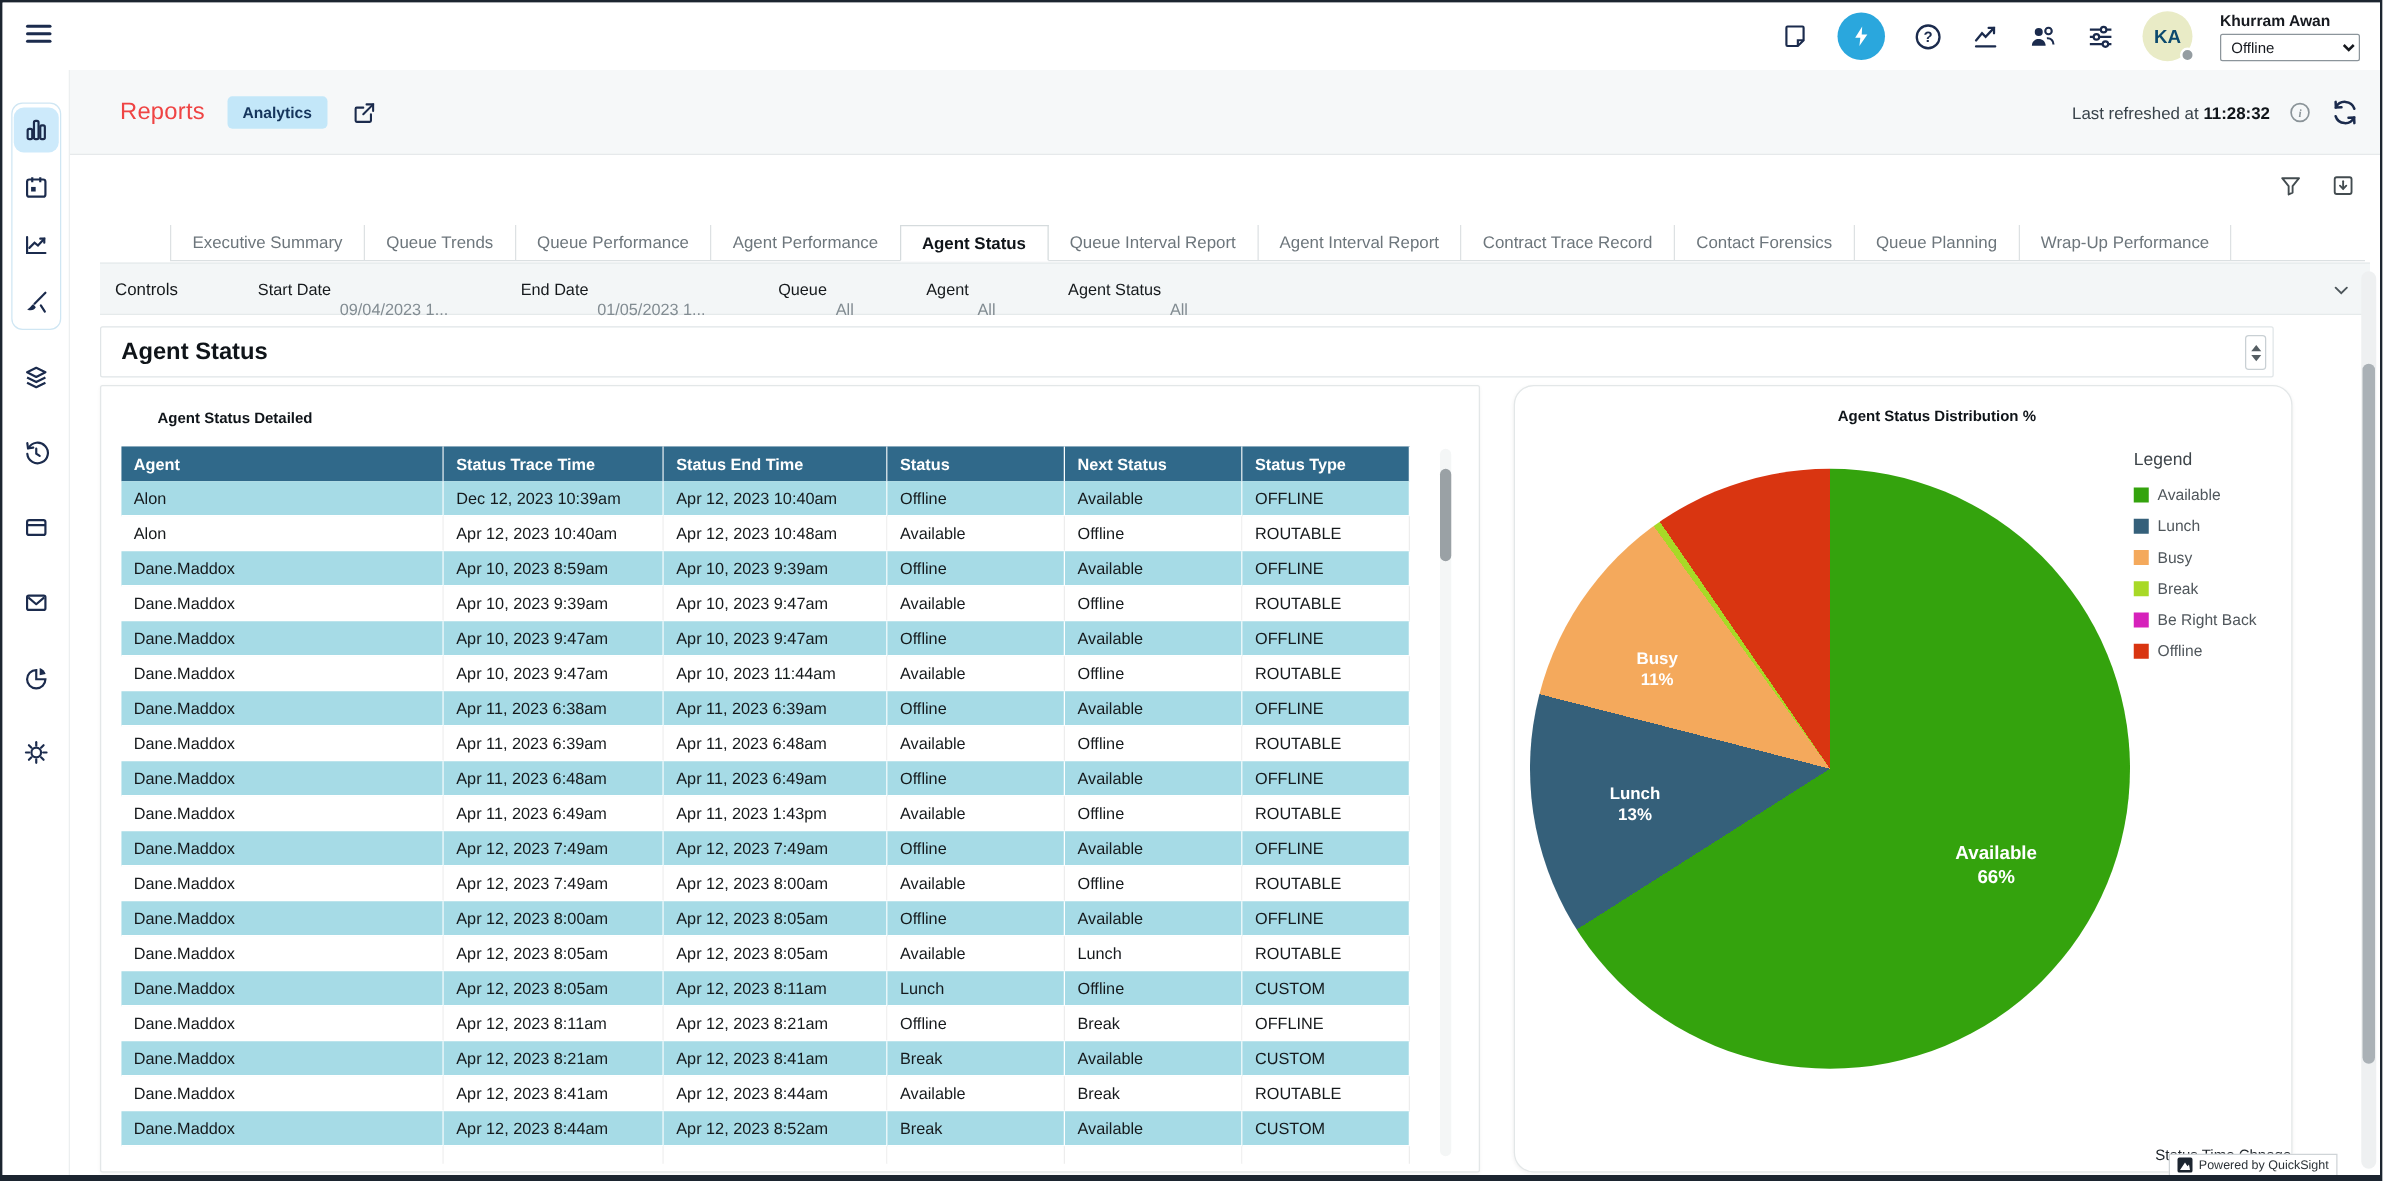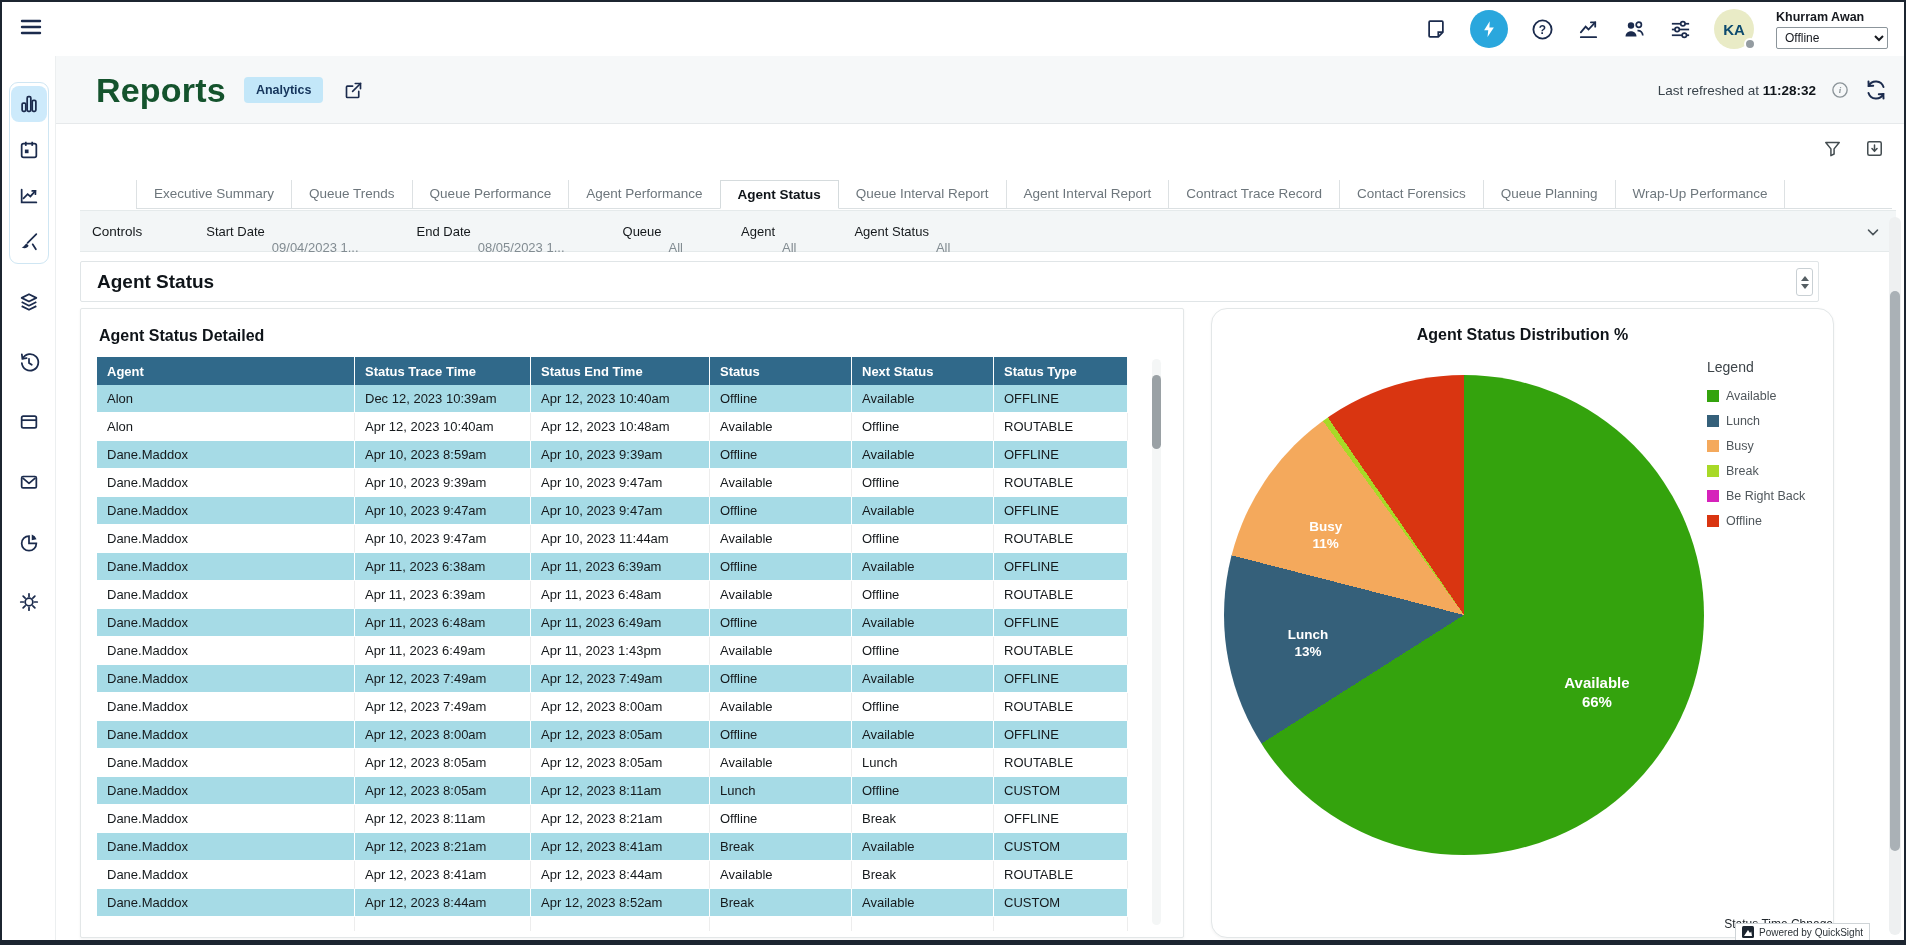--- a/index.html
+++ b/index.html
@@ -28,21 +28,21 @@
   
   .sidebar{ position:absolute; left:0; top:54px; width:54px; bottom:0; background:#fff; border-right:1px solid #eceff0; z-index:4; }
   .side-group{ position:absolute; left:7px; top:26px; width:40px; height:182px; border:1px solid #cfe6f3; border-radius:9px; }
   .side-item{ position:absolute; left:50%; transform:translateX(-50%); width:36px; height:36px; border-radius:8px;
               display:flex; align-items:center; justify-content:center; cursor:pointer; }
   .side-item.active{ background:#cdeafb; }
 
   
   .headerband{ position:absolute; left:54px; top:54px; right:0; height:68px; background:#f6f8f9; border-bottom:1px solid #e6e9eb; }
   .reports-row{ position:absolute; left:40px; top:0; height:68px; display:flex; align-items:center; gap:18px; }
-  .page-title{ font-size:34px; font-weight:bold; color:#14532d; letter-spacing:.2px; }
+  .page-title{ font-size:19px; font-weight:normal; color:#ef4444; letter-spacing:.2px; }
   .badge{ background:#c3e7f9; color:#15355c; font-size:12.5px; font-weight:bold; padding:6px 12px; border-radius:4px; cursor:pointer; }
   .refresh-row{ position:absolute; right:16px; top:0; height:68px; display:flex; align-items:center; gap:12px; }
   .refreshed-text{ font-size:13.5px; color:#39434b; }
   .refreshed-text b{ color:#10151a; }
 
   
   .main{ position:absolute; left:54px; top:122px; right:0; bottom:0; background:#fff; }
 
   .panel-actions{ position:absolute; top:136px; right:20px; display:flex; gap:22px; z-index:3; }
   .panel-actions .tb-icon{ width:20px; height:20px; }
@@ -72,21 +72,21 @@
   .sheet-title{ position:absolute; left:16px; top:9px; font-size:19px; font-weight:bold; color:#0f1419; }
   .stepper{ position:absolute; right:5px; top:6px; width:17px; height:28px; border:1px solid #c9d0d4; border-radius:3px;
             background:#fff; display:flex; flex-direction:column; align-items:center; justify-content:center; gap:3px; cursor:pointer; }
   .stepper .tri-up{ width:0; height:0; border-left:4px solid transparent; border-right:4px solid transparent; border-bottom:5px solid #555e63; }
   .stepper .tri-dn{ width:0; height:0; border-left:4px solid transparent; border-right:4px solid transparent; border-top:5px solid #555e63; }
 
   
   .panel{ position:absolute; background:#fff; border:1px solid #e3e7e8; border-radius:2px; box-shadow:0 1px 3px rgba(0,0,0,.05); }
   .panel-left{ left:78px; top:306px; width:1104px; height:630px; }
   .panel-right{ left:1209px; top:306px; width:623px; height:630px;border-radius:16px; }
-  .panel-title{ font-size:16px; font-weight:bold; color:#0f1419; }
+  .panel-title{ font-size:12px; font-weight:bold; color:#0f1419;margin-left:27px; }
 
   
   .tbl-title{ position:absolute; left:18px; top:18px; }
   .tbl-wrap{ position:absolute; left:16px; top:48px; width:1032px; height:574px; overflow:hidden; }
   table.tbl{ border-collapse:separate; border-spacing:0; table-layout:fixed; width:1031px; }
   .tbl th{ background:#30698a; color:#fff; font-size:13px; font-weight:bold; text-align:left; padding:0 10px;
            height:28px; border-right:1px solid #fbfdfd; cursor:pointer; }
   .tbl td{ font-size:13px; color:#15191c; padding:0 10px; height:28px; border-bottom:1px solid #fff; overflow:hidden; white-space:nowrap; }
   .tbl tr.alt td{ background:#a6dbe6; border-right:1px solid #fdffff; }
   .tbl tr:not(.alt) td{ background:#fff; border-right:1px solid #ededed; }
@@ -337,21 +337,21 @@
 
   <div class="controlsbar">
     <span class="controls-label">Controls</span>
     <span style="display:flex;align-items:center" id="ctrl-fields">
         <span class="ctrl-field">
           <span class="lab">Start Date</span>
           <span class="val">09/04/2023 1...</span>
         </span>
         <span class="ctrl-field">
           <span class="lab">End Date</span>
-          <span class="val">08/05/2023 1...</span>
+          <span class="val">01/05/2023 1...</span>
         </span>
         <span class="ctrl-field">
           <span class="lab">Queue</span>
           <span class="val">All</span>
         </span>
         <span class="ctrl-field">
           <span class="lab">Agent</span>
           <span class="val">All</span>
         </span>
         <span class="ctrl-field">

